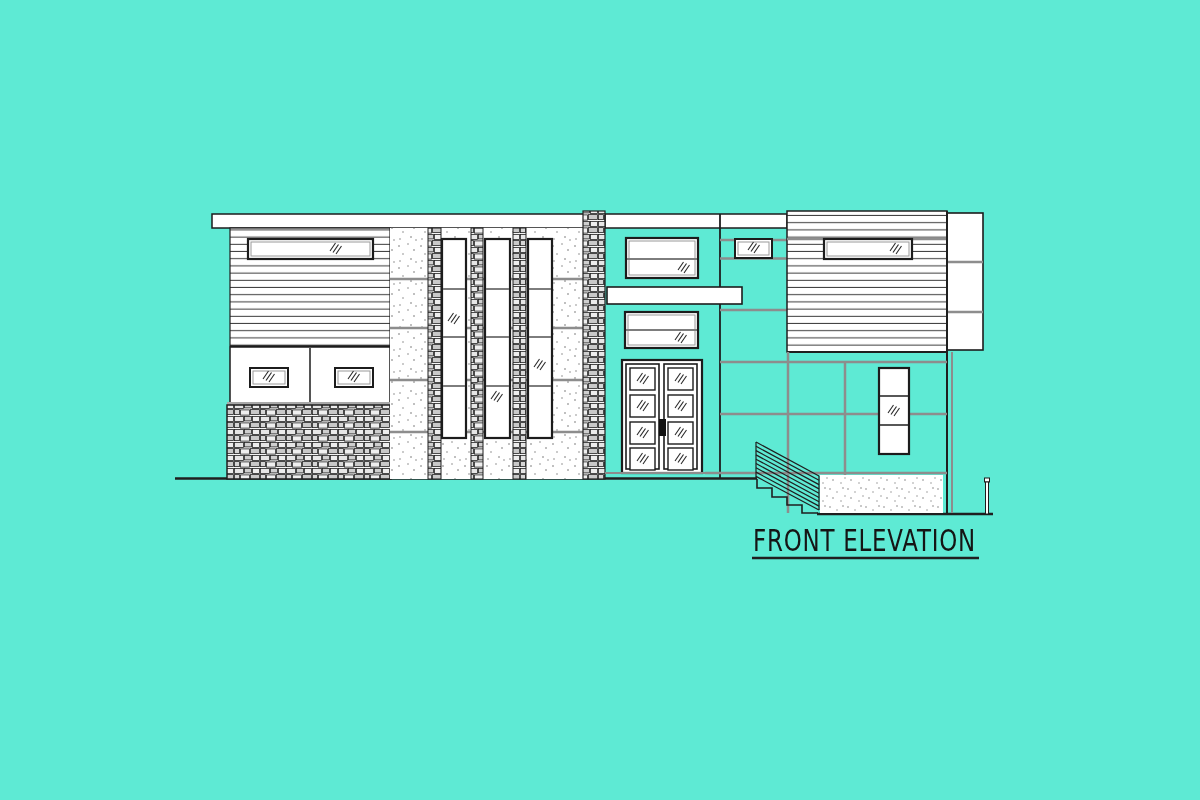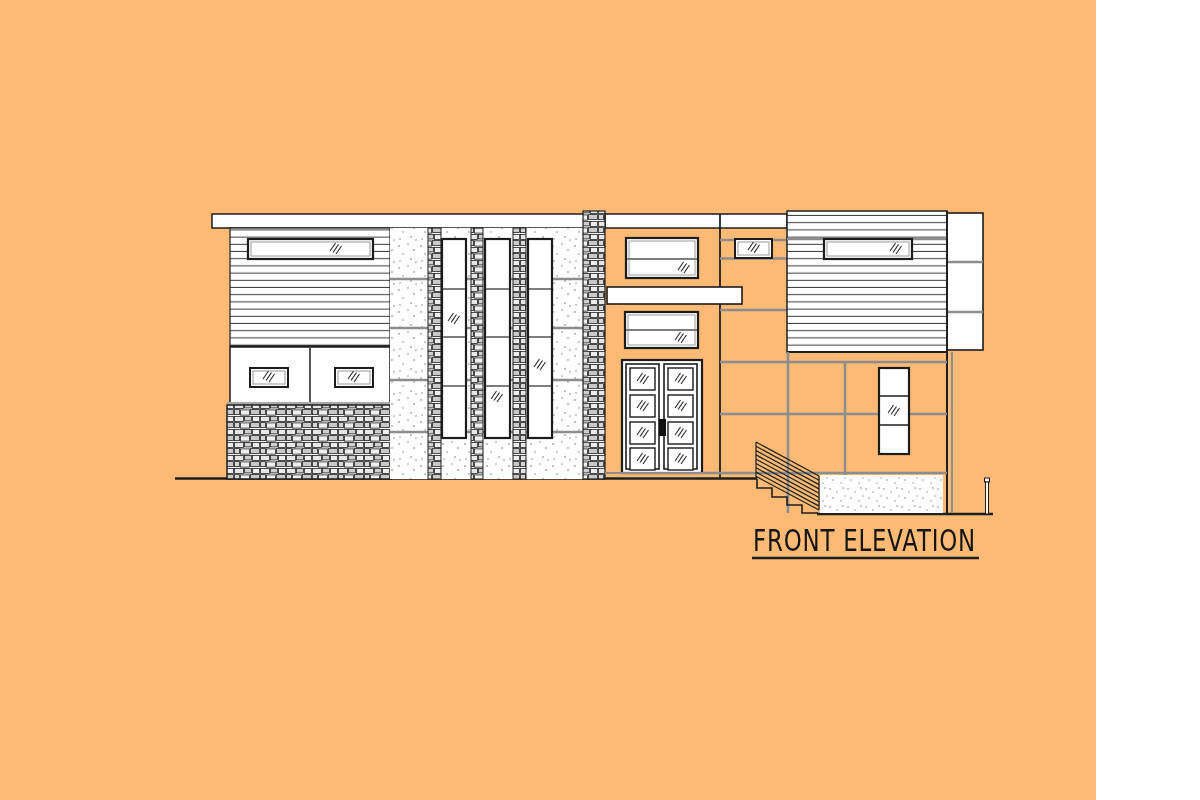--- a/index.html
+++ b/index.html
@@ -1,16 +1,16 @@
 <!DOCTYPE html>
 <html><head>
 <meta charset="utf-8">
 <style>
   html,body{margin:0;padding:0;background:#ffffff;}
-  #stage{position:relative;width:1096px;height:800px;background:#fdba74;overflow:hidden;}
+  #stage{position:relative;width:1200px;height:800px;background:#5eead4;overflow:hidden;}
   svg{display:block;}
   .ink{stroke:#1f1f1f;fill:none;}
   .gray{stroke:#8d8d8d;fill:none;}
   .frame{stroke:#1c1c1c;fill:#ffffff;}
   .inner{stroke:#9a9a9a;fill:none;stroke-width:1;}
   .mull{stroke:#7d7d7d;stroke-width:2;fill:none;}
   .title-text{font-family:"DejaVu Sans", sans-serif;font-size:30px;fill:#151515;letter-spacing:1px;}
 </style>
 </head>
 <body>

